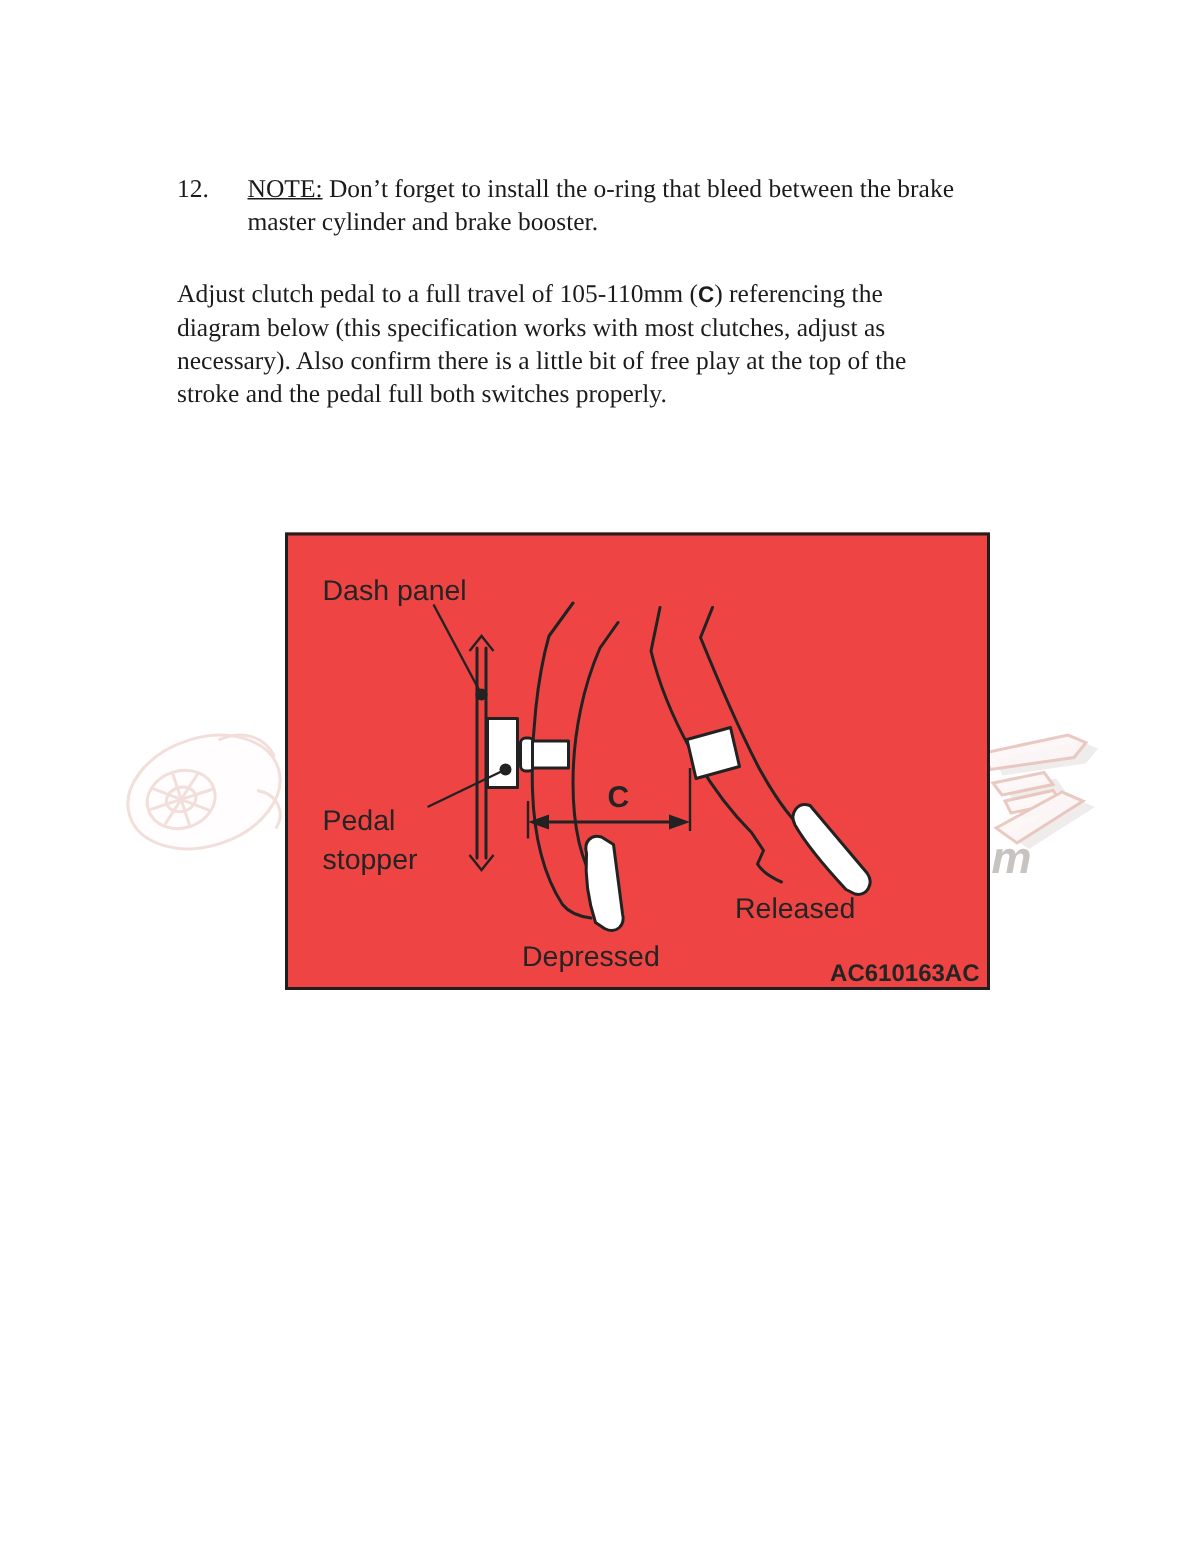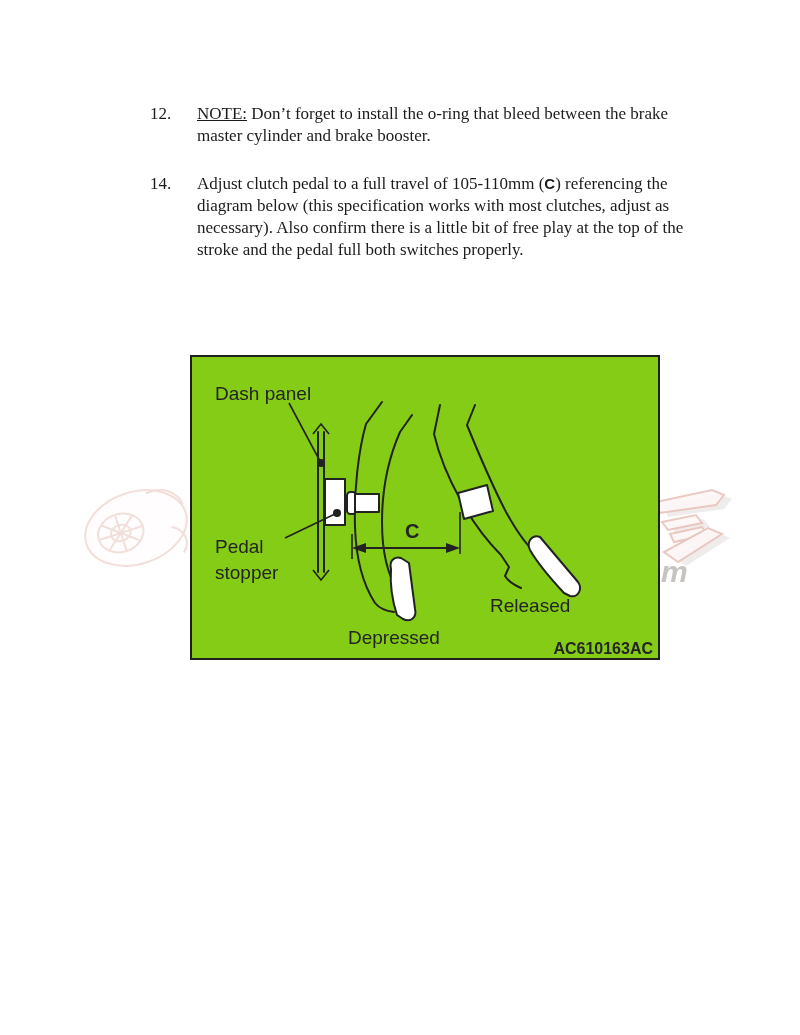--- a/index.html
+++ b/index.html
@@ -11,37 +11,37 @@
   .page{
     position:relative;
     width:800px;height:1035px;
     background:#ffffff;
     overflow:hidden;
     font-family:"Liberation Serif", serif;
     color:#1b1b1b;
   }
   
   .doc{
-    position:absolute;left:118px;top:103px;width:572px;z-index:2;
-    font-size:17px;line-height:22px;margin-left:32px;
+    position:absolute;left:118px;top:115px;width:572px;z-index:2;
+    font-size:17px;line-height:22px;
   }
   .step{display:flex;}
   .step .num{width:47px;flex:0 0 47px;}
   .step .body{width:520px;}
   .step .body p{margin:0;}
   .step-12{margin-bottom:26px;}
   .step-13{margin-bottom:22px;}
   .note-label{font-weight:normal;text-decoration:underline;}
   .bold-c{font-weight:bold;font-family:"Liberation Sans",sans-serif;font-size:15px;}
   
   .figure{
     position:absolute;left:190px;top:355px;z-index:1;
     width:466px;height:301px;
     border:2px solid #1f1f1f;
-    background:#84cc16;
+    background:#ef4444;
   }
   .fig-svg{display:block;}
   .fig-svg .stroke2{stroke:var(--line);stroke-width:2;stroke-linejoin:round;stroke-linecap:round;fill:none;}
   .fig-svg .thin{stroke:var(--line);stroke-width:1.6;fill:none;}
   .fig-svg .whiteshape{fill:#ffffff;stroke:var(--line);stroke-width:2;stroke-linejoin:round;}
   .fig-svg .dot{fill:var(--line);stroke:none;}
   .fig-svg text{fill:#242424;font-family:"Liberation Sans",sans-serif;}
   .fig-svg .lbl{font-size:19px;}
   .fig-svg .dimc{font-size:20px;font-weight:bold;}
   .fig-svg .code{font-size:16px;font-weight:bold;}
@@ -96,21 +96,20 @@
 
     <div class="step step-12">
       <div class="num">12.</div>
       <div class="body">
         <p><span class="note-label">NOTE:</span><span> Don’t forget to install the o-ring that bleed between the brake master cylinder and brake booster.</span></p>
       </div>
     </div>
 
 
     <div class="step step-14">
-      <div class="num">14.</div>
       <div class="body">
         <p><span>Adjust clutch pedal to a full travel of 105-110mm (</span><span class="bold-c">C</span><span>) referencing the diagram below (this specification works with most clutches, adjust as necessary). Also confirm there is a little bit of free play at the top of the stroke and the pedal full both switches properly.</span></p>
       </div>
     </div>
 
   </div>
 
   <div class="figure">
     <svg class="fig-svg" width="466" height="301" viewBox="0 0 466 301">
 

